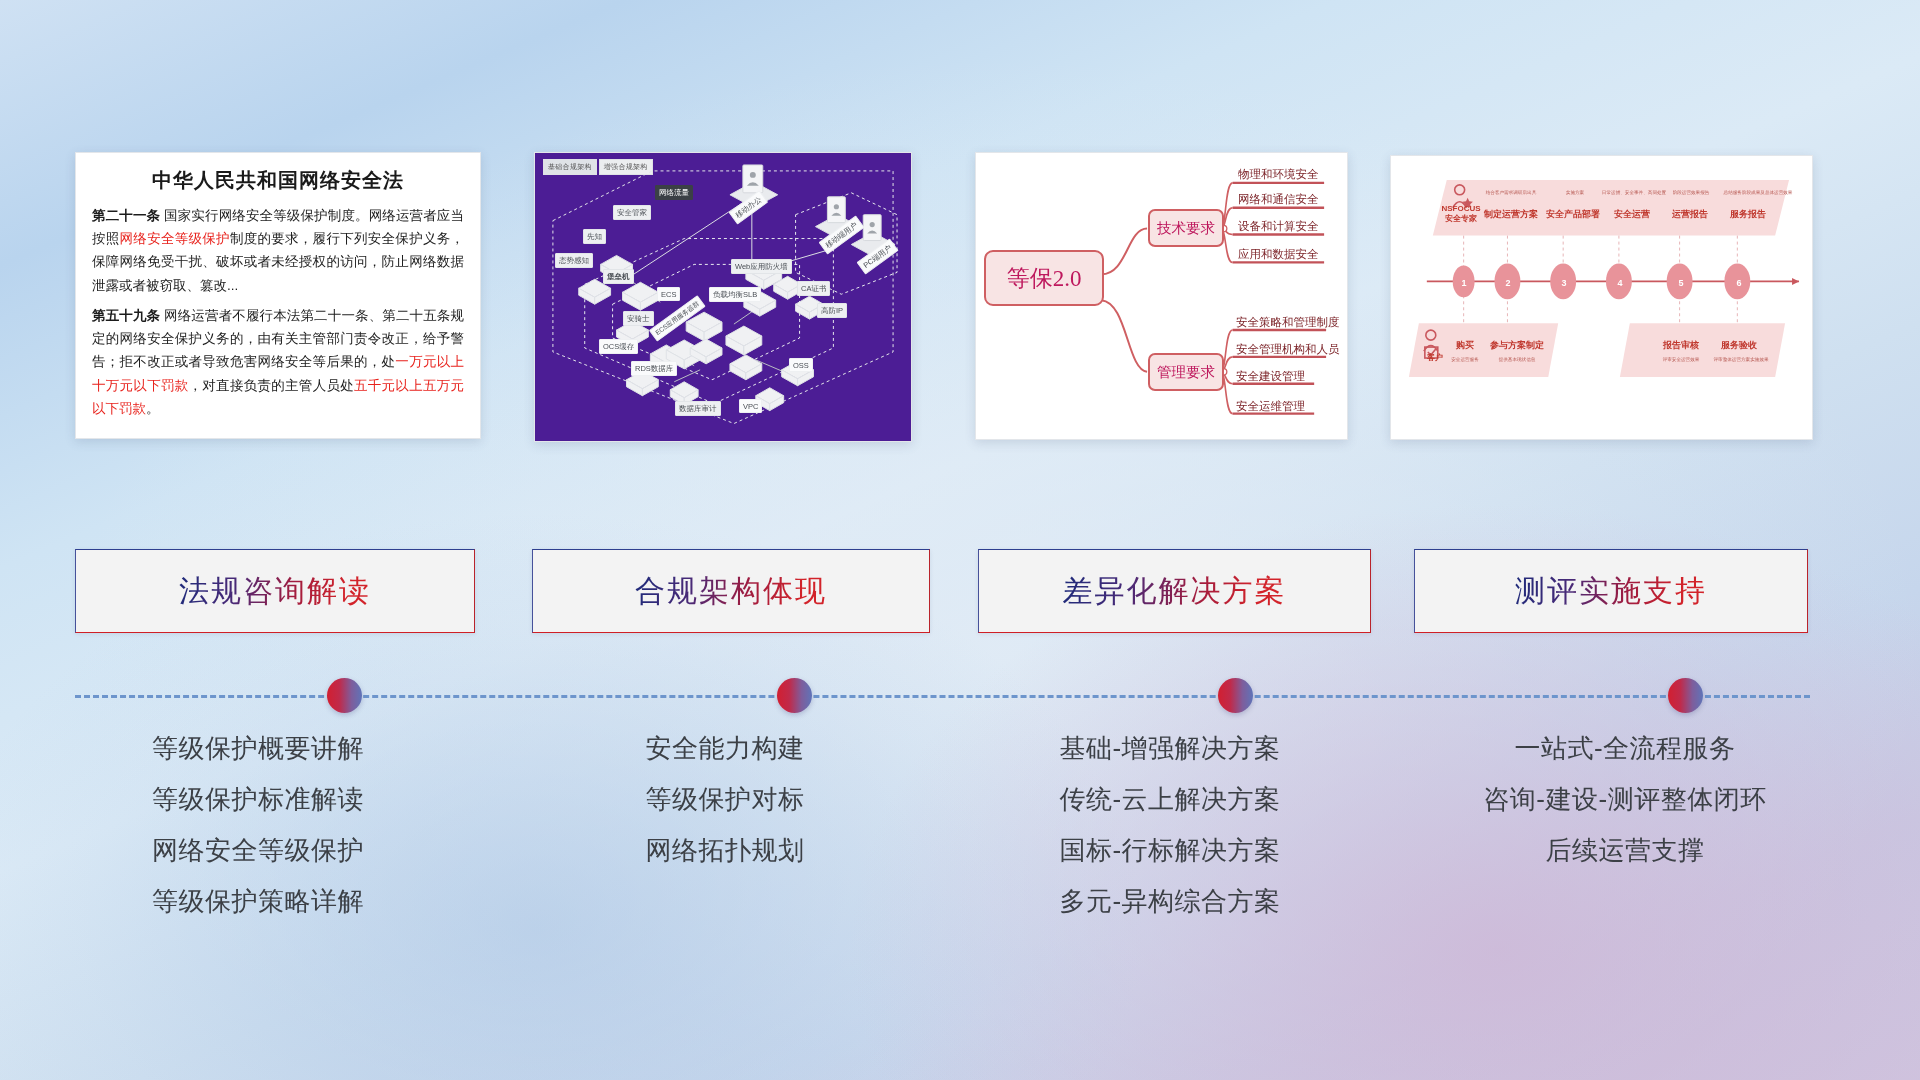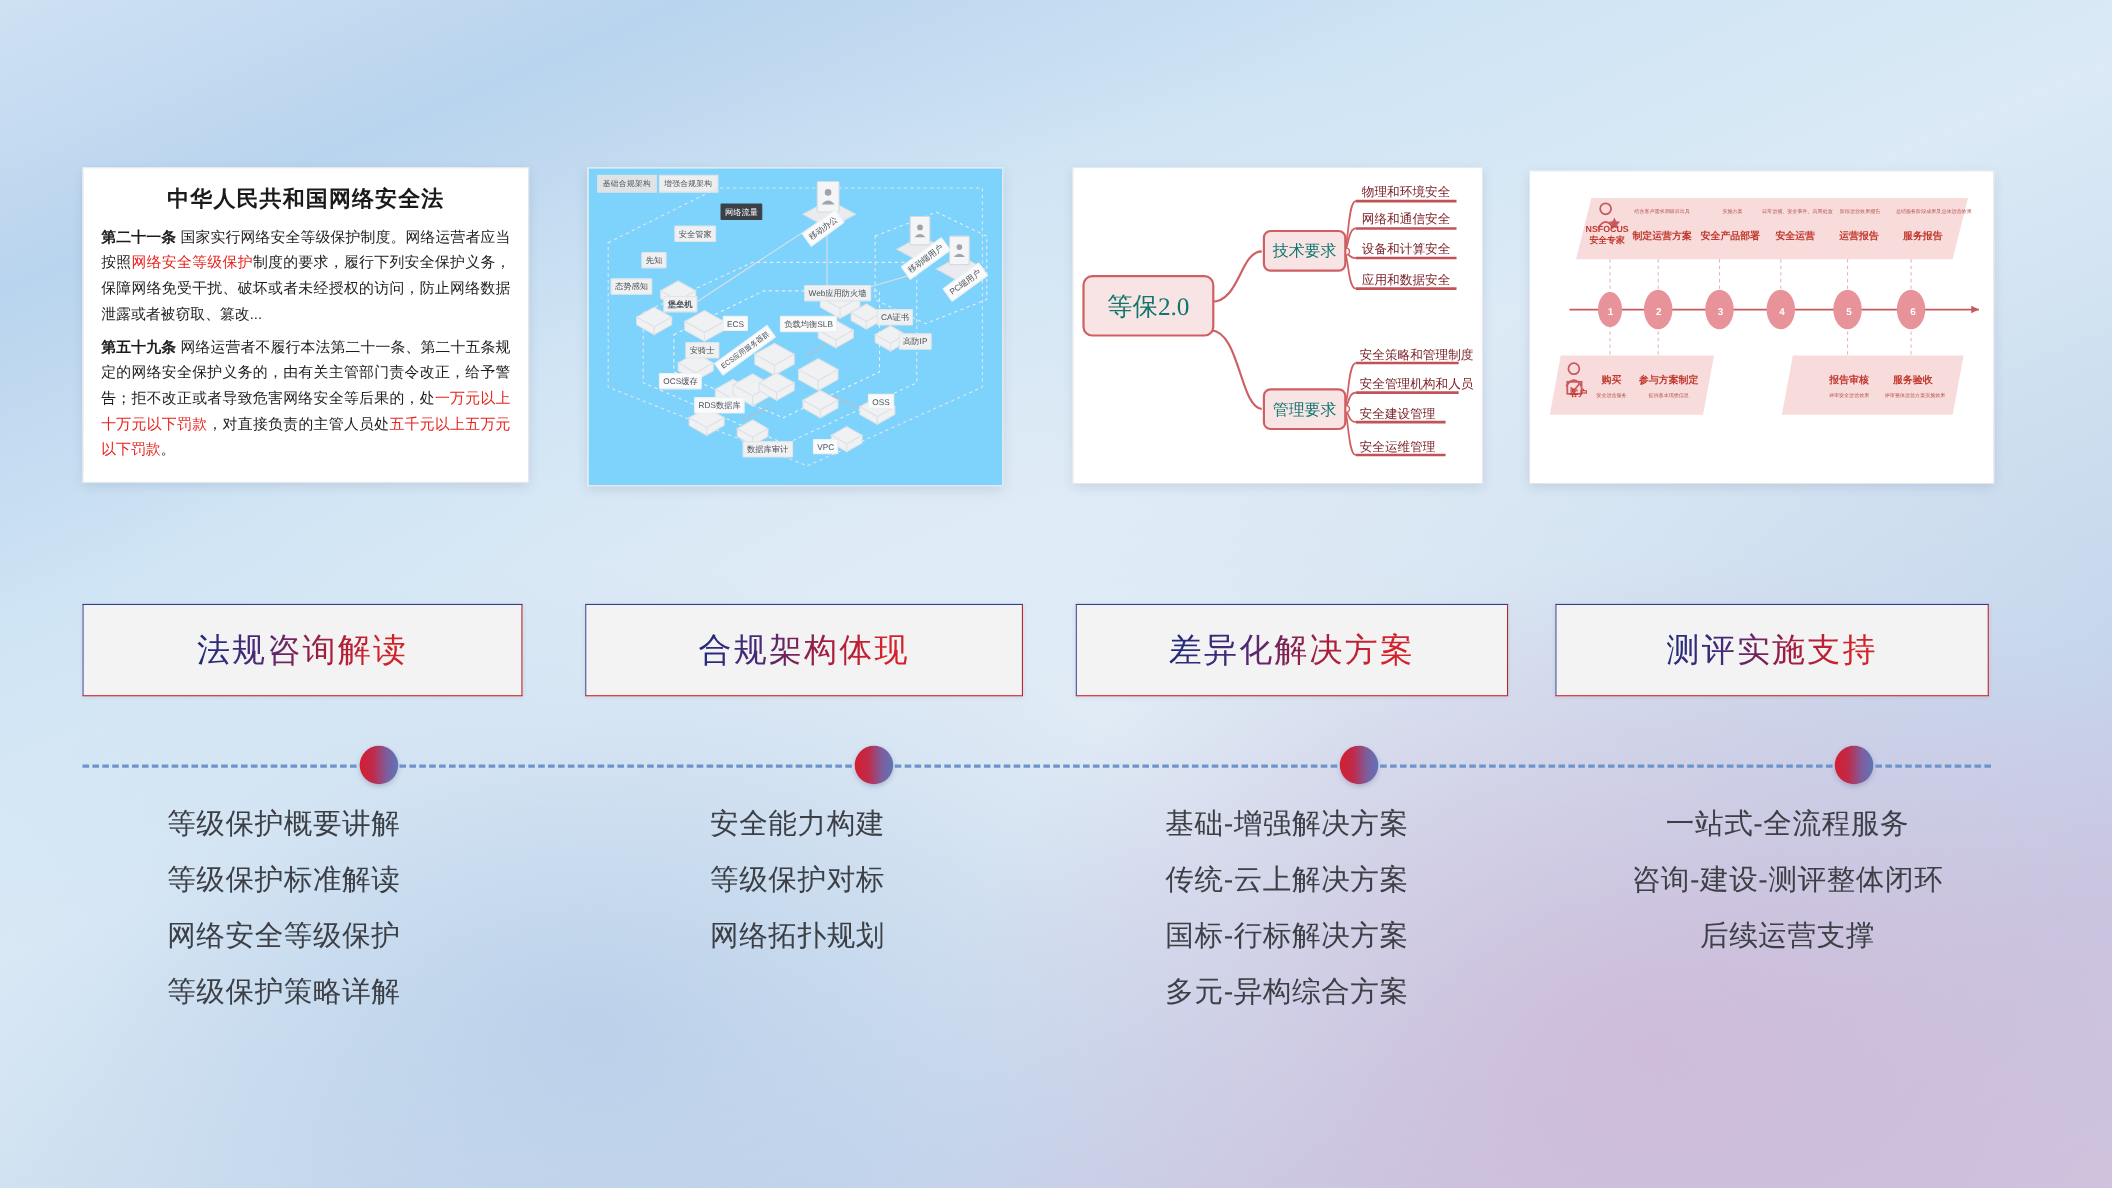--- a/index.html
+++ b/index.html
@@ -35,21 +35,21 @@
     letter-spacing:1px; margin-bottom:10px;
   }
   .law-p {
     font-size:13.5px; line-height:1.72; color:#1c1c1c;
     text-align:justify; margin-bottom:7px;
   }
   .law-p b { font-weight:bold; }
   .law-p .red { color:#e8221c; }
 
   
-  .arch { position:relative; width:100%; height:100%; background:#7dd3fc; }
+  .arch { position:relative; width:100%; height:100%; background:#4c1d95; }
   .arch-tabs { position:absolute; left:8px; top:6px; display:flex; gap:2px; }
   .arch-tab {
     font-size:7px; color:#555; background:#eceef0; padding:2px 4px;
     border:1px solid #dfe2e5; letter-spacing:.3px; white-space:nowrap;
   }
   .arch-tab.dark { background:#dfe3e7; }
   .arch-svg { position:absolute; inset:0; }
   .node-lbl {
     position:absolute; font-size:7.5px; color:#4a4f55;
     background:#eef0f2; border:1px solid #e2e5e8; padding:1.5px 3px;
@@ -58,21 +58,21 @@
   .node-lbl.plain { background:#fafbfc; border-color:#eef0f2; }
   .node-lbl.dark { background:#3b4046; color:#fff; border-color:#3b4046; }
   .node-lbl.rot { transform:rotate(-36deg); transform-origin:left center; }
 
   
   .mm { position:relative; width:100%; height:100%; background:#fff; }
   .mm svg { position:absolute; inset:0; }
   .mm-root, .mm-br {
     position:absolute; background:#f8e4e4; border:2px solid #cf5f62;
     border-radius:9px; display:flex; align-items:center; justify-content:center;
-    color:#0f766e; font-family:"Liberation Serif","DejaVu Serif",serif;
+    color:#be185d; font-family:"Liberation Serif","DejaVu Serif",serif;
   }
   .mm-root { font-size:23px; }
   .mm-br   { font-size:14.5px; border-radius:7px; }
   .mm-leaf {
     position:absolute; font-size:11.5px; color:#7c2328; white-space:nowrap;
     font-family:"Liberation Serif","DejaVu Serif",serif;
   }
 
   
   .tl { position:relative; width:100%; height:100%; background:#fff; }

